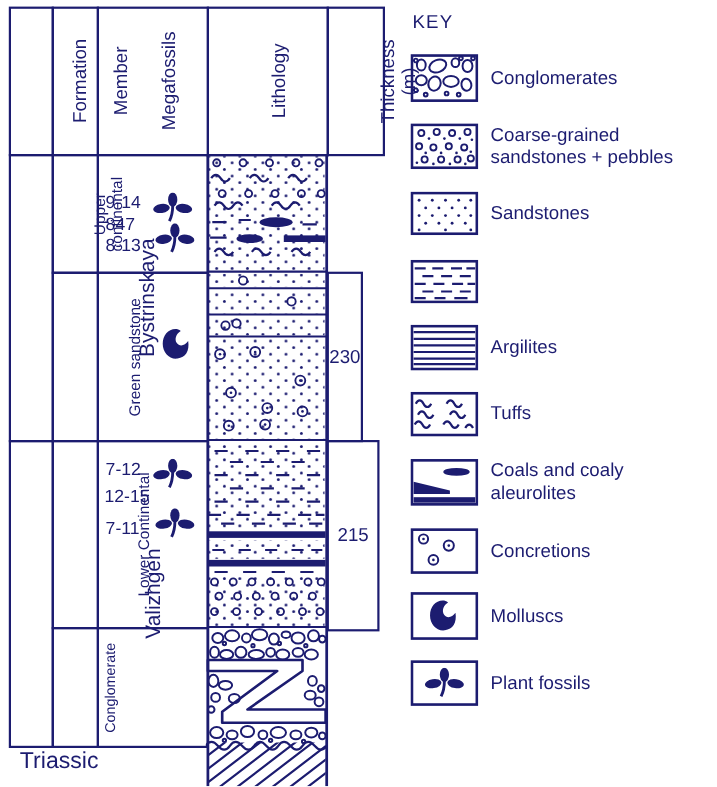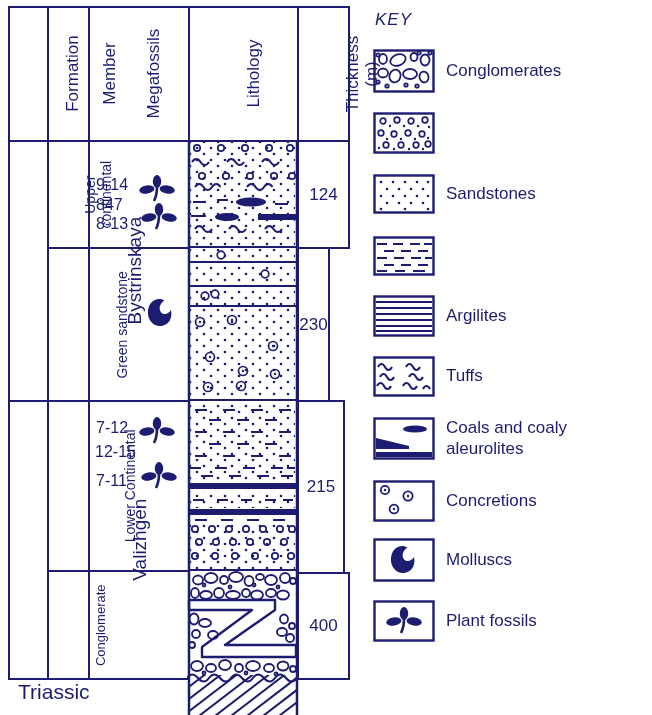--- a/index.html
+++ b/index.html
@@ -5,21 +5,21 @@
   html,body{margin:0;padding:0;background:#fff;}
   body{font-family:"Liberation Sans",sans-serif;color:#1c1c70;}
   .stage{position:relative;width:652px;height:715px;background:#fff;overflow:hidden;}
   .cell{position:absolute;border:2px solid #1c1c70;box-sizing:border-box;display:grid;place-items:center;}
   .vtext{transform:rotate(-90deg);white-space:pre-line;text-align:center;line-height:1.12;}
   .htxt{font-size:17px;}
   .sample{position:absolute;font-size:16px;}
   .thickval{font-size:17px;}
   .icon{position:absolute;}
   .basement{position:absolute;left:18px;top:680px;width:180px;text-align:left;font-size:21px;}
-  .key-title{position:absolute;left:375px;top:10px;font-size:17px;letter-spacing:1px;font-style:italic;}
+  .key-title{position:absolute;left:375px;top:10px;font-size:17px;letter-spacing:1px;}
   .key-item{position:absolute;left:373px;display:flex;align-items:center;gap:11px;}
   .key-label{font-size:17px;line-height:1.18;white-space:pre-line;}
   .ink-s{stroke:#1c1c70;fill:none;}
   .ink-f{fill:#1c1c70;stroke:none;}
 </style>
 </head>
 <body>
 
 <svg width="0" height="0" style="position:absolute" aria-hidden="true">
   <defs>
@@ -101,31 +101,25 @@
   <span class="sample" style="left:96px;top:419px">7-12</span>
   <span class="sample" style="left:95px;top:443px">12-15</span>
   <span class="sample" style="left:96px;top:472px">7-11</span>
   <svg class="icon" style="left:139px;top:417px" width="36" height="27">
       <use href="#sym-plant"></use>
     </svg>
   <svg class="icon" style="left:141px;top:462px" width="36" height="27">
       <use href="#sym-plant"></use>
     </svg>
 
-  <div class="cell" style="left:297px;top:140px;width:53px;height:109px">
-    <span class="thickval">124</span>
-  </div>
   <div class="cell" style="left:297px;top:247px;width:33px;height:155px">
     <span class="thickval">230</span>
   </div>
   <div class="cell" style="left:297px;top:400px;width:48px;height:174px">
     <span class="thickval">215</span>
-  </div>
-  <div class="cell" style="left:297px;top:572px;width:53px;height:108px">
-    <span class="thickval">400</span>
   </div>
 
   <svg style="position:absolute;left:187px;top:139px" width="112" height="576" viewBox="0 0 112 576">
     <defs>
       <clipPath id="hclip">
           <rect x="2" y="536" width="107" height="40"></rect>
         </clipPath>
     </defs>
 
     <rect x="3" y="3" width="105" height="104" fill="url(#dots)"></rect>
@@ -341,20 +335,22 @@
         <circle cx="14" cy="27" r="1.2"></circle>
           <circle cx="28" cy="27" r="1.2"></circle>
           <circle cx="42" cy="27" r="1.2"></circle>
           <circle cx="55" cy="26" r="1.2"></circle>
         <circle cx="6" cy="36" r="1.2"></circle>
           <circle cx="21" cy="37" r="1.2"></circle>
           <circle cx="36" cy="37" r="1.2"></circle>
           <circle cx="50" cy="37" r="1.2"></circle>
       </g>
     </svg>
+    <span class="key-label">Coarse-grained
+sandstones + pebbles</span>
   </div>
 
   <div class="key-item" style="top:174px">
     <svg width="62" height="40" viewBox="0 0 62 40">
       <rect x="1.5" y="1.5" width="59" height="37" class="ink-s" stroke-width="2.4"></rect>
       <g class="ink-f">
         <circle cx="8" cy="8" r="1.3"></circle>
           <circle cx="20" cy="8" r="1.3"></circle>
           <circle cx="32" cy="8" r="1.3"></circle>
           <circle cx="44" cy="8" r="1.3"></circle>

